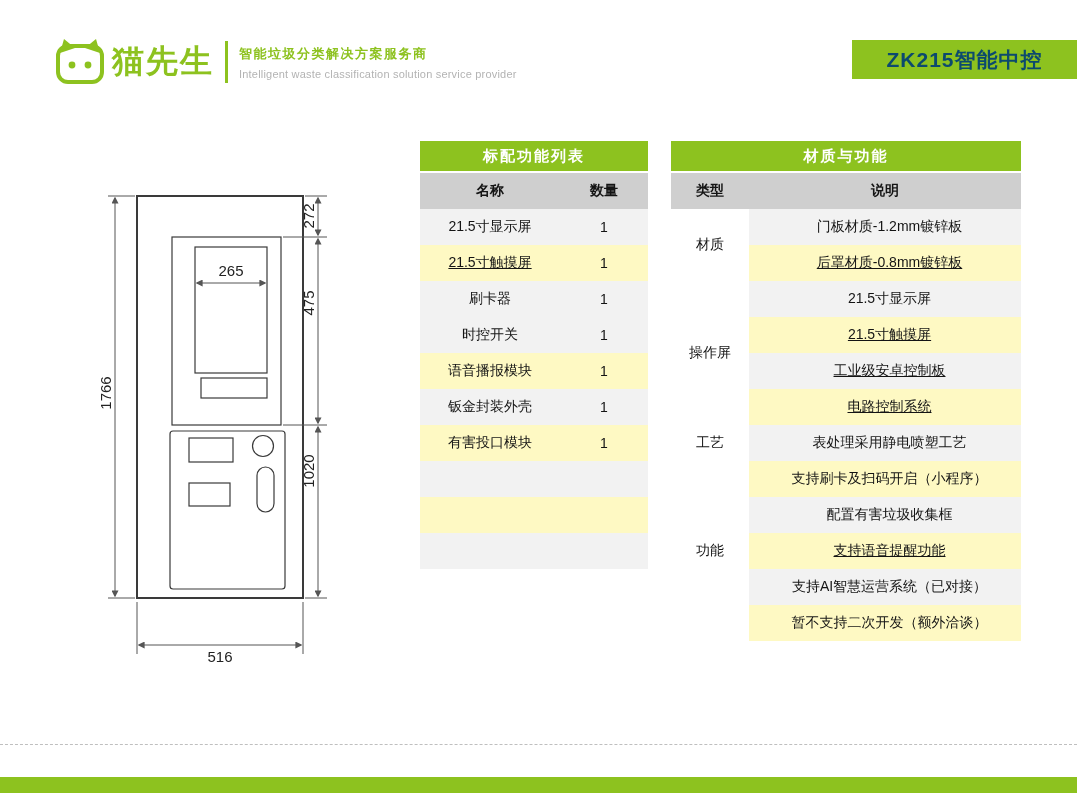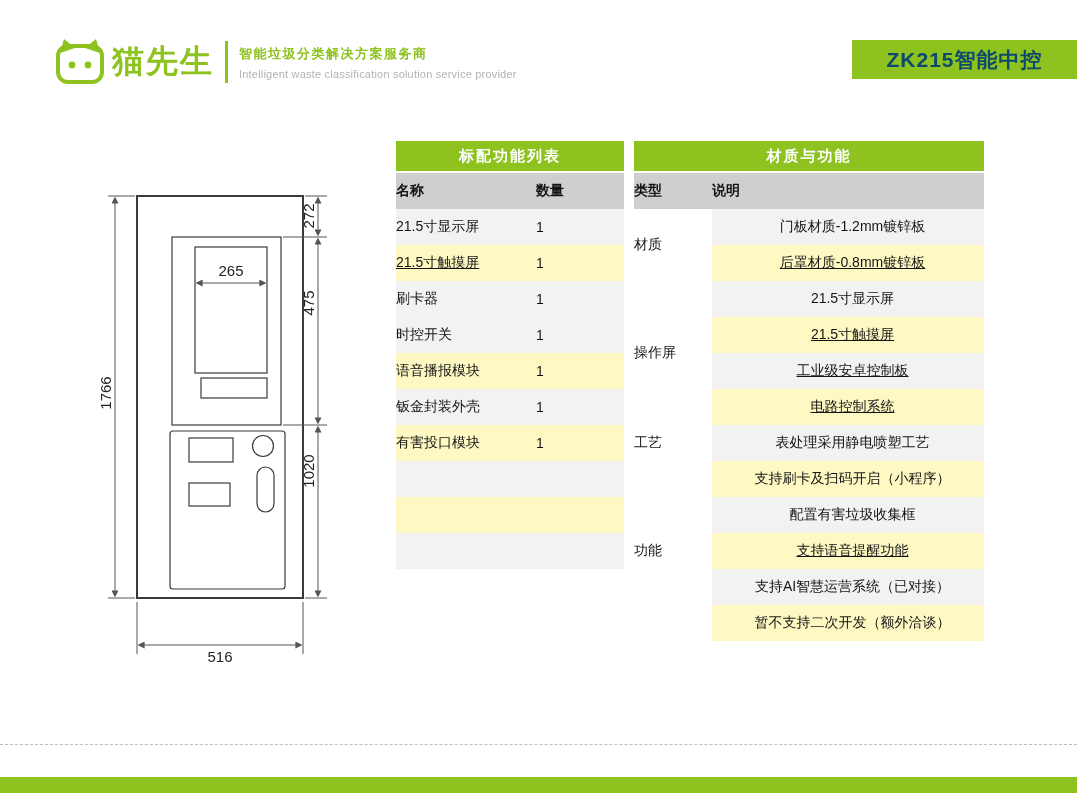--- a/index.html
+++ b/index.html
@@ -15,27 +15,27 @@
   .tagline-en { color:#b3b3b3; font-size:11px; margin-top:5px; letter-spacing:0.2px; }
   .model-badge { position:absolute; right:0; top:40px; width:225px; height:39px; background:#8dc21f;
                  color:#0c4a6e; font-weight:bold; font-size:21px; display:flex; align-items:center;
                  justify-content:center; letter-spacing:1px; }
 
   
   .drawing { position:absolute; left:95px; top:165px; }
   .dim-text { font-size:15px; fill:#222; }
 
   
-  .spec { position:absolute; left:396px; top:141px; display:flex; gap:10px; }
+  .spec { position:absolute; left:420px; top:141px; display:flex; gap:23px; }
   .spec-col.left  { width:228px; }
   .spec-col.right { width:350px; }
   .green-header { height:30px; margin-bottom:2px; background:#8dc21f; color:#fff; font-size:15px;
                   font-weight:bold; letter-spacing:2px; display:flex; align-items:center; justify-content:center; }
   table.spec-table { width:100%; border-collapse:collapse; table-layout:fixed; }
-  .spec-table td { height:36px; font-size:14px; color:#141414; vertical-align:middle;
+  .spec-table td { height:36px; font-size:14px; color:#141414; text-align:center; vertical-align:middle;
                    overflow:hidden; white-space:nowrap; }
   .spec-table tr.subhead td { background:#cfcfcf; font-weight:bold; font-size:14px; }
   td.light { background:#f2f2f2; }
   td.dark  { background:#fef9c3; }
   td.type-cell { background:#ffffff; }
   td.desc { text-align:center; padding-left:9px; }
   .u { text-decoration:underline; }
 
   
   .footer-dash { position:absolute; left:0; top:744px; width:1077px; border-top:1px dashed #bfbfbf; }

